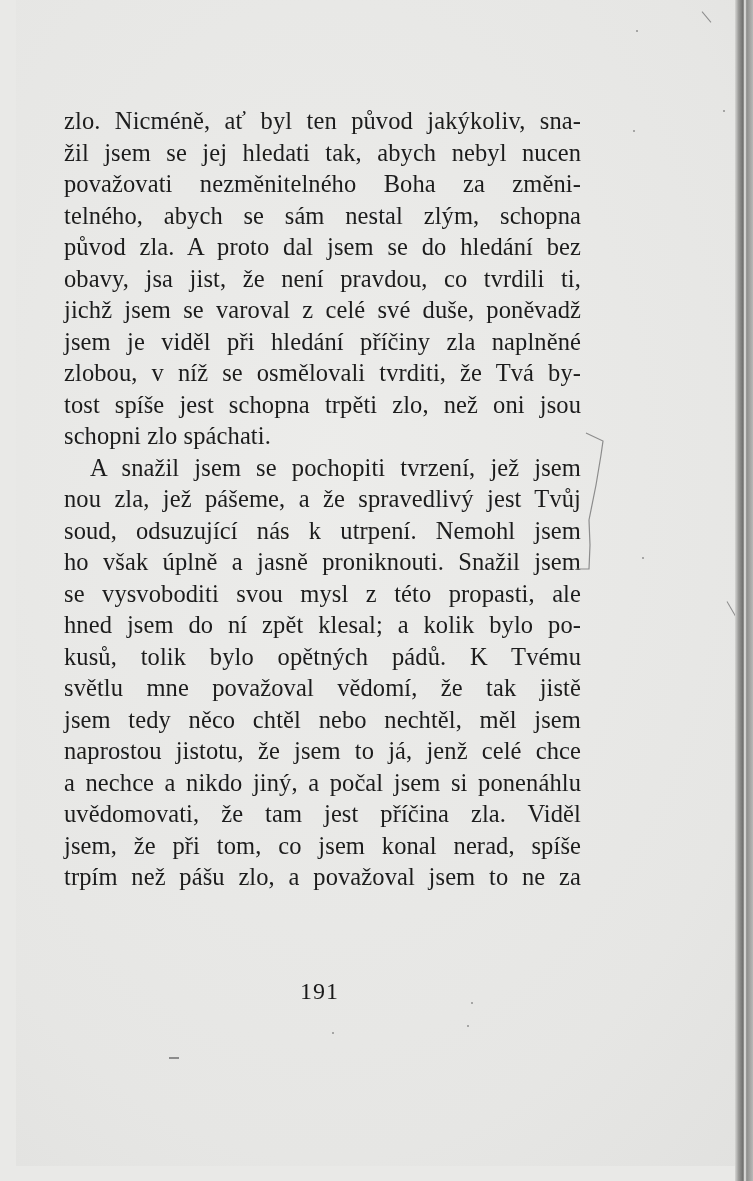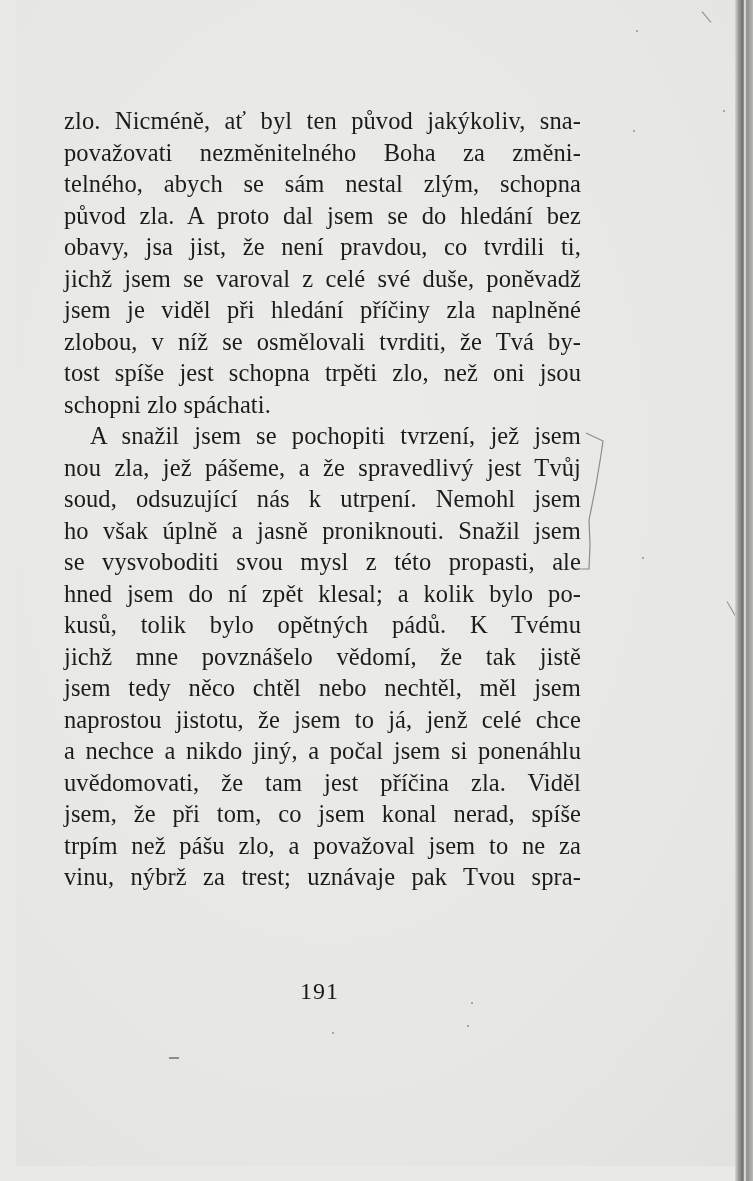--- a/index.html
+++ b/index.html
@@ -84,45 +84,45 @@
     }
   </style>
 </head>
 <body>
 
 <div class="page">
 
   <div class="text-block">
 
     <span class="line">zlo. Nicméně, ať byl ten původ jakýkoliv, sna-</span>
+    <span class="line">žil jsem se jej hledati tak, abych nebyl nucen</span>
     <span class="line">považovati nezměnitelného Boha za změni-</span>
     <span class="line">telného, abych se sám nestal zlým, schopna</span>
     <span class="line">původ zla. A proto dal jsem se do hledání bez</span>
     <span class="line">obavy, jsa jist, že není pravdou, co tvrdili ti,</span>
     <span class="line">jichž jsem se varoval z celé své duše, poněvadž</span>
     <span class="line">jsem je viděl při hledání příčiny zla naplněné</span>
     <span class="line">zlobou, v níž se osmělovali tvrditi, že Tvá by-</span>
     <span class="line">tost spíše jest schopna trpěti zlo, než oni jsou</span>
     <span class="line last">schopni zlo spáchati.</span>
 
     <span class="line indent">A snažil jsem se pochopiti tvrzení, jež jsem</span>
     <span class="line">nou zla, jež pášeme, a že spravedlivý jest Tvůj</span>
     <span class="line">soud, odsuzující nás k utrpení. Nemohl jsem</span>
     <span class="line">ho však úplně a jasně proniknouti. Snažil jsem</span>
     <span class="line">se vysvoboditi svou mysl z této propasti, ale</span>
     <span class="line">hned jsem do ní zpět klesal; a kolik bylo po-</span>
     <span class="line">kusů, tolik bylo opětných pádů. K Tvému</span>
-    <span class="line">jichž mne povznášelo vědomí, že tak jistě</span>
+    <span class="line">světlu mne považoval vědomí, že tak jistě</span>
     <span class="line">jsem tedy něco chtěl nebo nechtěl, měl jsem</span>
     <span class="line">naprostou jistotu, že jsem to já, jenž celé chce</span>
     <span class="line">a nechce a nikdo jiný, a počal jsem si ponenáhlu</span>
     <span class="line">uvědomovati, že tam jest příčina zla. Viděl</span>
     <span class="line">jsem, že při tom, co jsem konal nerad, spíše</span>
     <span class="line">trpím než pášu zlo, a považoval jsem to ne za</span>
-    <span class="line">vinu, nýbrž za trest; uznávaje pak Tvou spra-</span>
   </div>
 
   <svg class="pencil-bracket" viewBox="0 0 40 160" width="40" height="160">
     <polyline points="10,8 27,16 25,30 20,60 13,95 14,120 13,144 0,144" fill="none" stroke="#8c8c8c" stroke-width="1.2"></polyline>
   </svg>
 
   <div class="pencil-mark" style="left:153px; top:1057px; width:10px; height:1.5px;"></div>
   <div class="pencil-mark" style="left:716px; top:600px; width:1.2px; height:22px; transform:rotate(-30deg);"></div>
   <div class="pencil-mark" style="left:690px; top:10px; width:1px; height:14px; transform:rotate(-40deg);"></div>
 

